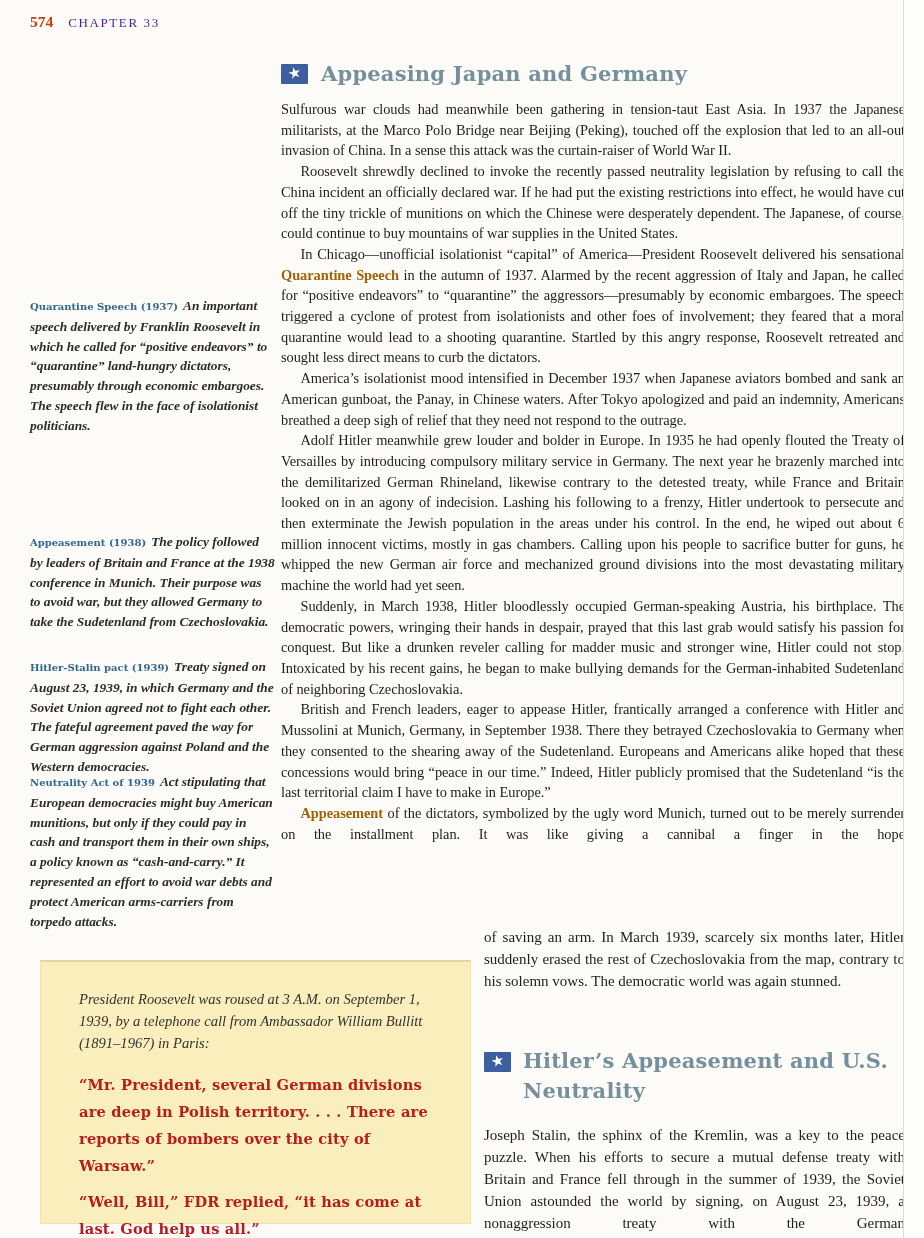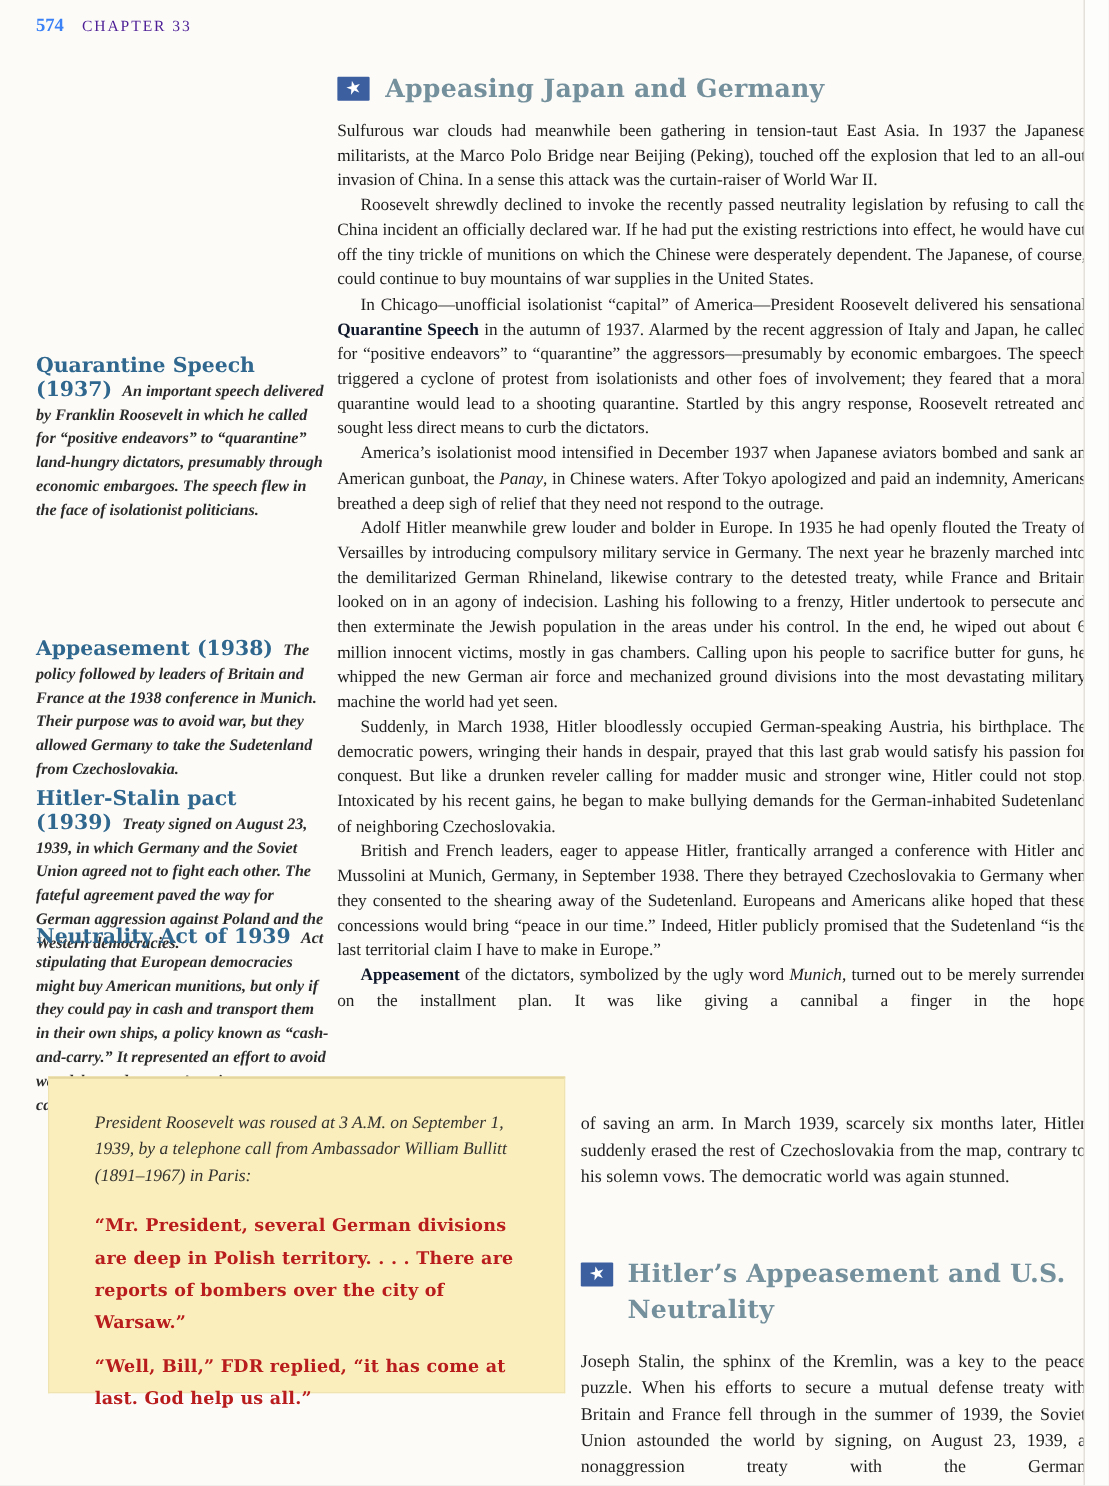--- a/index.html
+++ b/index.html
@@ -10,21 +10,21 @@
     font-family:"Liberation Serif", serif; color:#1e1e1e;
   }
   .edge-zone {
     position:absolute; left:903px; top:0; width:21px; height:1238px;
     background:#fdfdfb; border-left:1px solid #dedad3;
   }
   .page-header {
     position:absolute; left:30px; top:13px;
     display:flex; align-items:baseline; gap:15px;
   }
-  .pg-num { font-weight:700; font-size:15.5px; color:#3b82f6; }
+  .pg-num { font-weight:700; font-size:15.5px; color:#c2410c; }
   .chapter { font-size:13px; letter-spacing:1.6px; color:#4c1d95; }
 
   .main-col { position:absolute; left:281px; top:62px; width:624px; max-height:878px; overflow:hidden; }
 
   .sec-title {
     position:relative; padding-left:40px; margin:0 0 13px 0;
     font-family:"DejaVu Serif", serif; font-weight:700;
     font-size:21px; line-height:24px; color:#74909c; letter-spacing:.2px;
   }
   .star-box {
@@ -37,35 +37,35 @@
     font-family:"DejaVu Sans", sans-serif;
     transform:rotate(-14deg); position:relative; top:-1px;
   }
 
   .body-p {
     font-size:14.4px; line-height:20.7px; text-align:justify;
     color:#1e1e1e; letter-spacing:-0.05px;
   }
   .body-p.indent { text-indent:1.35em; }
   .force-justify { text-align-last:justify; }
-  .s-term { font-weight:700; color:#0f172a; }
-  .s-i { font-style:italic; }
+  .s-term { font-weight:700; color:#a16207; }
+  .s-i { }
 
   .margin-note {
     position:absolute; left:30px; width:245px;
     font-size:13.4px; line-height:19.8px; color:#2c2c2c;
   }
   .margin-note .term {
-    font-family:"DejaVu Serif", serif; font-weight:700; font-size:17px;
+    font-family:"DejaVu Serif", serif; font-weight:700; font-size:10px;
     color:#2f678e; margin-right:.5em;
   }
   .margin-note .def { font-style:italic;font-weight:bold; }
 
   .quote-box {
-    position:absolute; left:40px; top:897px; width:431px; height:264px;
+    position:absolute; left:40px; top:960px; width:431px; height:264px;
     background:#f9eebc; border:1px solid #efe3b2; border-top:2px solid #e5d69e;
     padding:26px 27px 0 38px;
   }
   .q-intro {
     font-style:italic; font-size:14.6px; line-height:22px;
     color:#34322e; margin-bottom:17px;
   }
   .q-text {
     font-family:"DejaVu Serif", serif; font-weight:700;
     font-size:14.6px; line-height:27px; color:#b91c1c;

